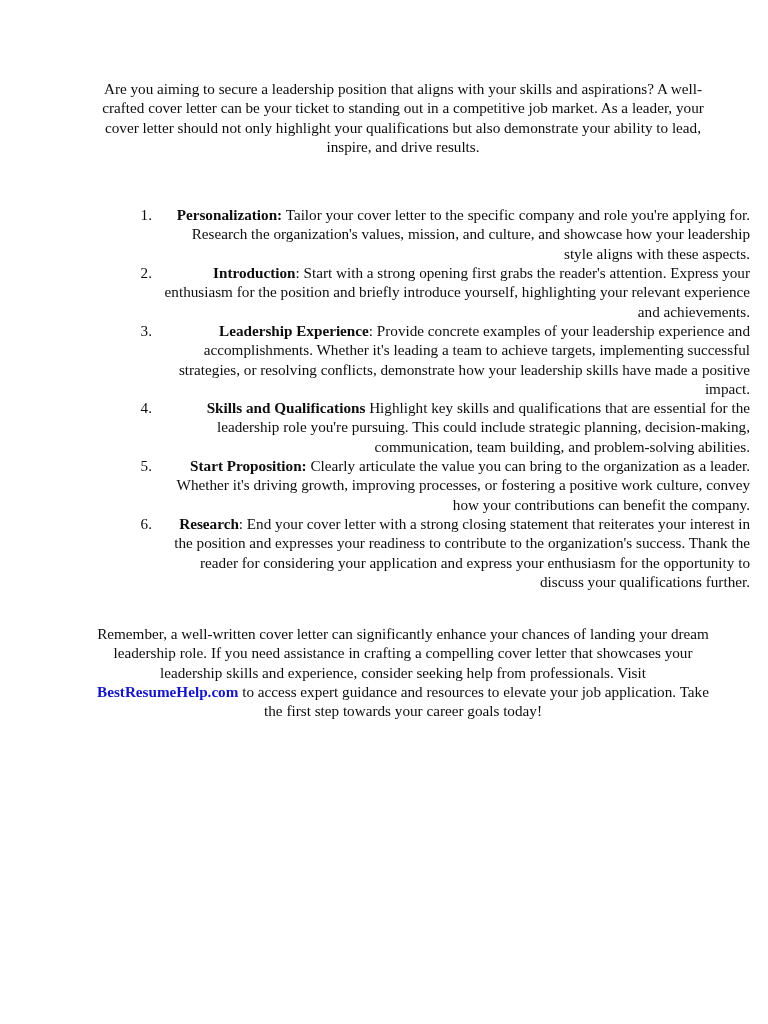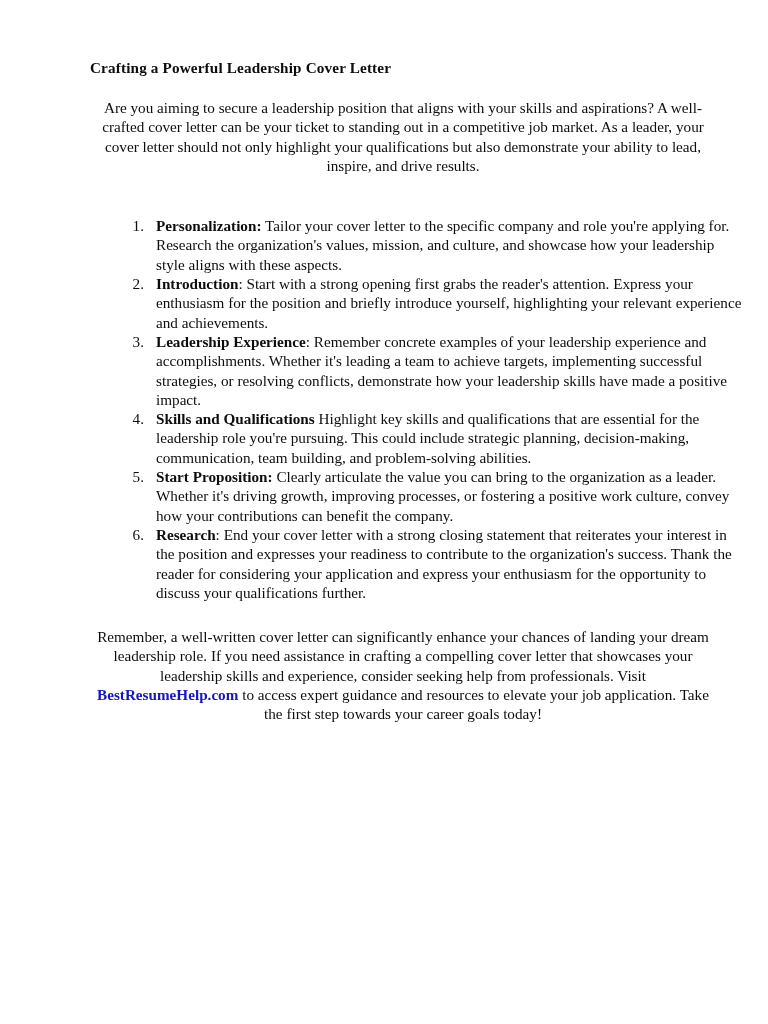--- a/index.html
+++ b/index.html
@@ -46,24 +46,25 @@
     line-height: 19.3px;
     margin: 0;
     text-align: center;
   }
 
   .gap-title { height: 21px; }
   .gap-para  { height: 17px; }
   .gap-list  { height: 16px; }
 
   ol.key-list {
-    margin: 8px;
+    margin: 16px;
     padding: 0 0 0 0;
     list-style: none;
     counter-reset: keyitem;
+    text-align: right;
   }
 
   ol.key-list > li {
     position: relative;
     counter-increment: keyitem;
     padding-left: 38px;
     margin: 0 0 0 20px;
     font-size: 15.2px;
     line-height: 19.3px;
     width: 586px;
@@ -91,40 +92,39 @@
     cursor: pointer;
     font-family: Liberation Serif, serif;
   }
 </style>
 </head>
 <body style="color: rgb(13, 13, 13); background: rgb(255, 255, 255);">
 
 <div class="page">
   <div class="doc-body">
 
-    <h1 class="doc-title">Crafting a Powerful Leadership Cover Letter</h1>
 
     <div class="gap-title"></div>
 
     <p class="para">Are you aiming to secure a leadership position that aligns with your skills and aspirations? A well-crafted cover letter can be your ticket to standing out in a competitive job market. As a leader, your cover letter should not only highlight your qualifications but also demonstrate your ability to lead, inspire, and drive results.</p>
 
     <div class="gap-para"></div>
 
 
     <div class="gap-list"></div>
 
     <ol class="key-list">
       <li>
         <span class="li-term">Personalization:</span><span> Tailor your cover letter to the specific company and role you're applying for. Research the organization's values, mission, and culture, and showcase how your leadership style aligns with these aspects.</span>
       </li>
       <li>
         <span class="li-term">Introduction</span><span>: Start with a strong opening first grabs the reader's attention. Express your enthusiasm for the position and briefly introduce yourself, highlighting your relevant experience and achievements.</span>
       </li>
       <li>
-        <span class="li-term">Leadership Experience</span><span>: Remember concrete examples of your leadership experience and accomplishments. Whether it's leading a team to achieve targets, implementing successful strategies, or resolving conflicts, demonstrate how your leadership skills have made a positive impact.</span>
+        <span class="li-term">Leadership Experience</span><span>: Provide concrete examples of your leadership experience and accomplishments. Whether it's leading a team to achieve targets, implementing successful strategies, or resolving conflicts, demonstrate how your leadership skills have made a positive impact.</span>
       </li>
       <li>
         <span class="li-term">Skills and Qualifications</span><span> Highlight key skills and qualifications that are essential for the leadership role you're pursuing. This could include strategic planning, decision-making, communication, team building, and problem-solving abilities.</span>
       </li>
       <li>
         <span class="li-term">Start Proposition:</span><span> Clearly articulate the value you can bring to the organization as a leader. Whether it's driving growth, improving processes, or fostering a positive work culture, convey how your contributions can benefit the company.</span>
       </li>
       <li>
         <span class="li-term">Research</span><span>: End your cover letter with a strong closing statement that reiterates your interest in the position and expresses your readiness to contribute to the organization's success. Thank the reader for considering your application and express your enthusiasm for the opportunity to discuss your qualifications further.</span>
       </li>

